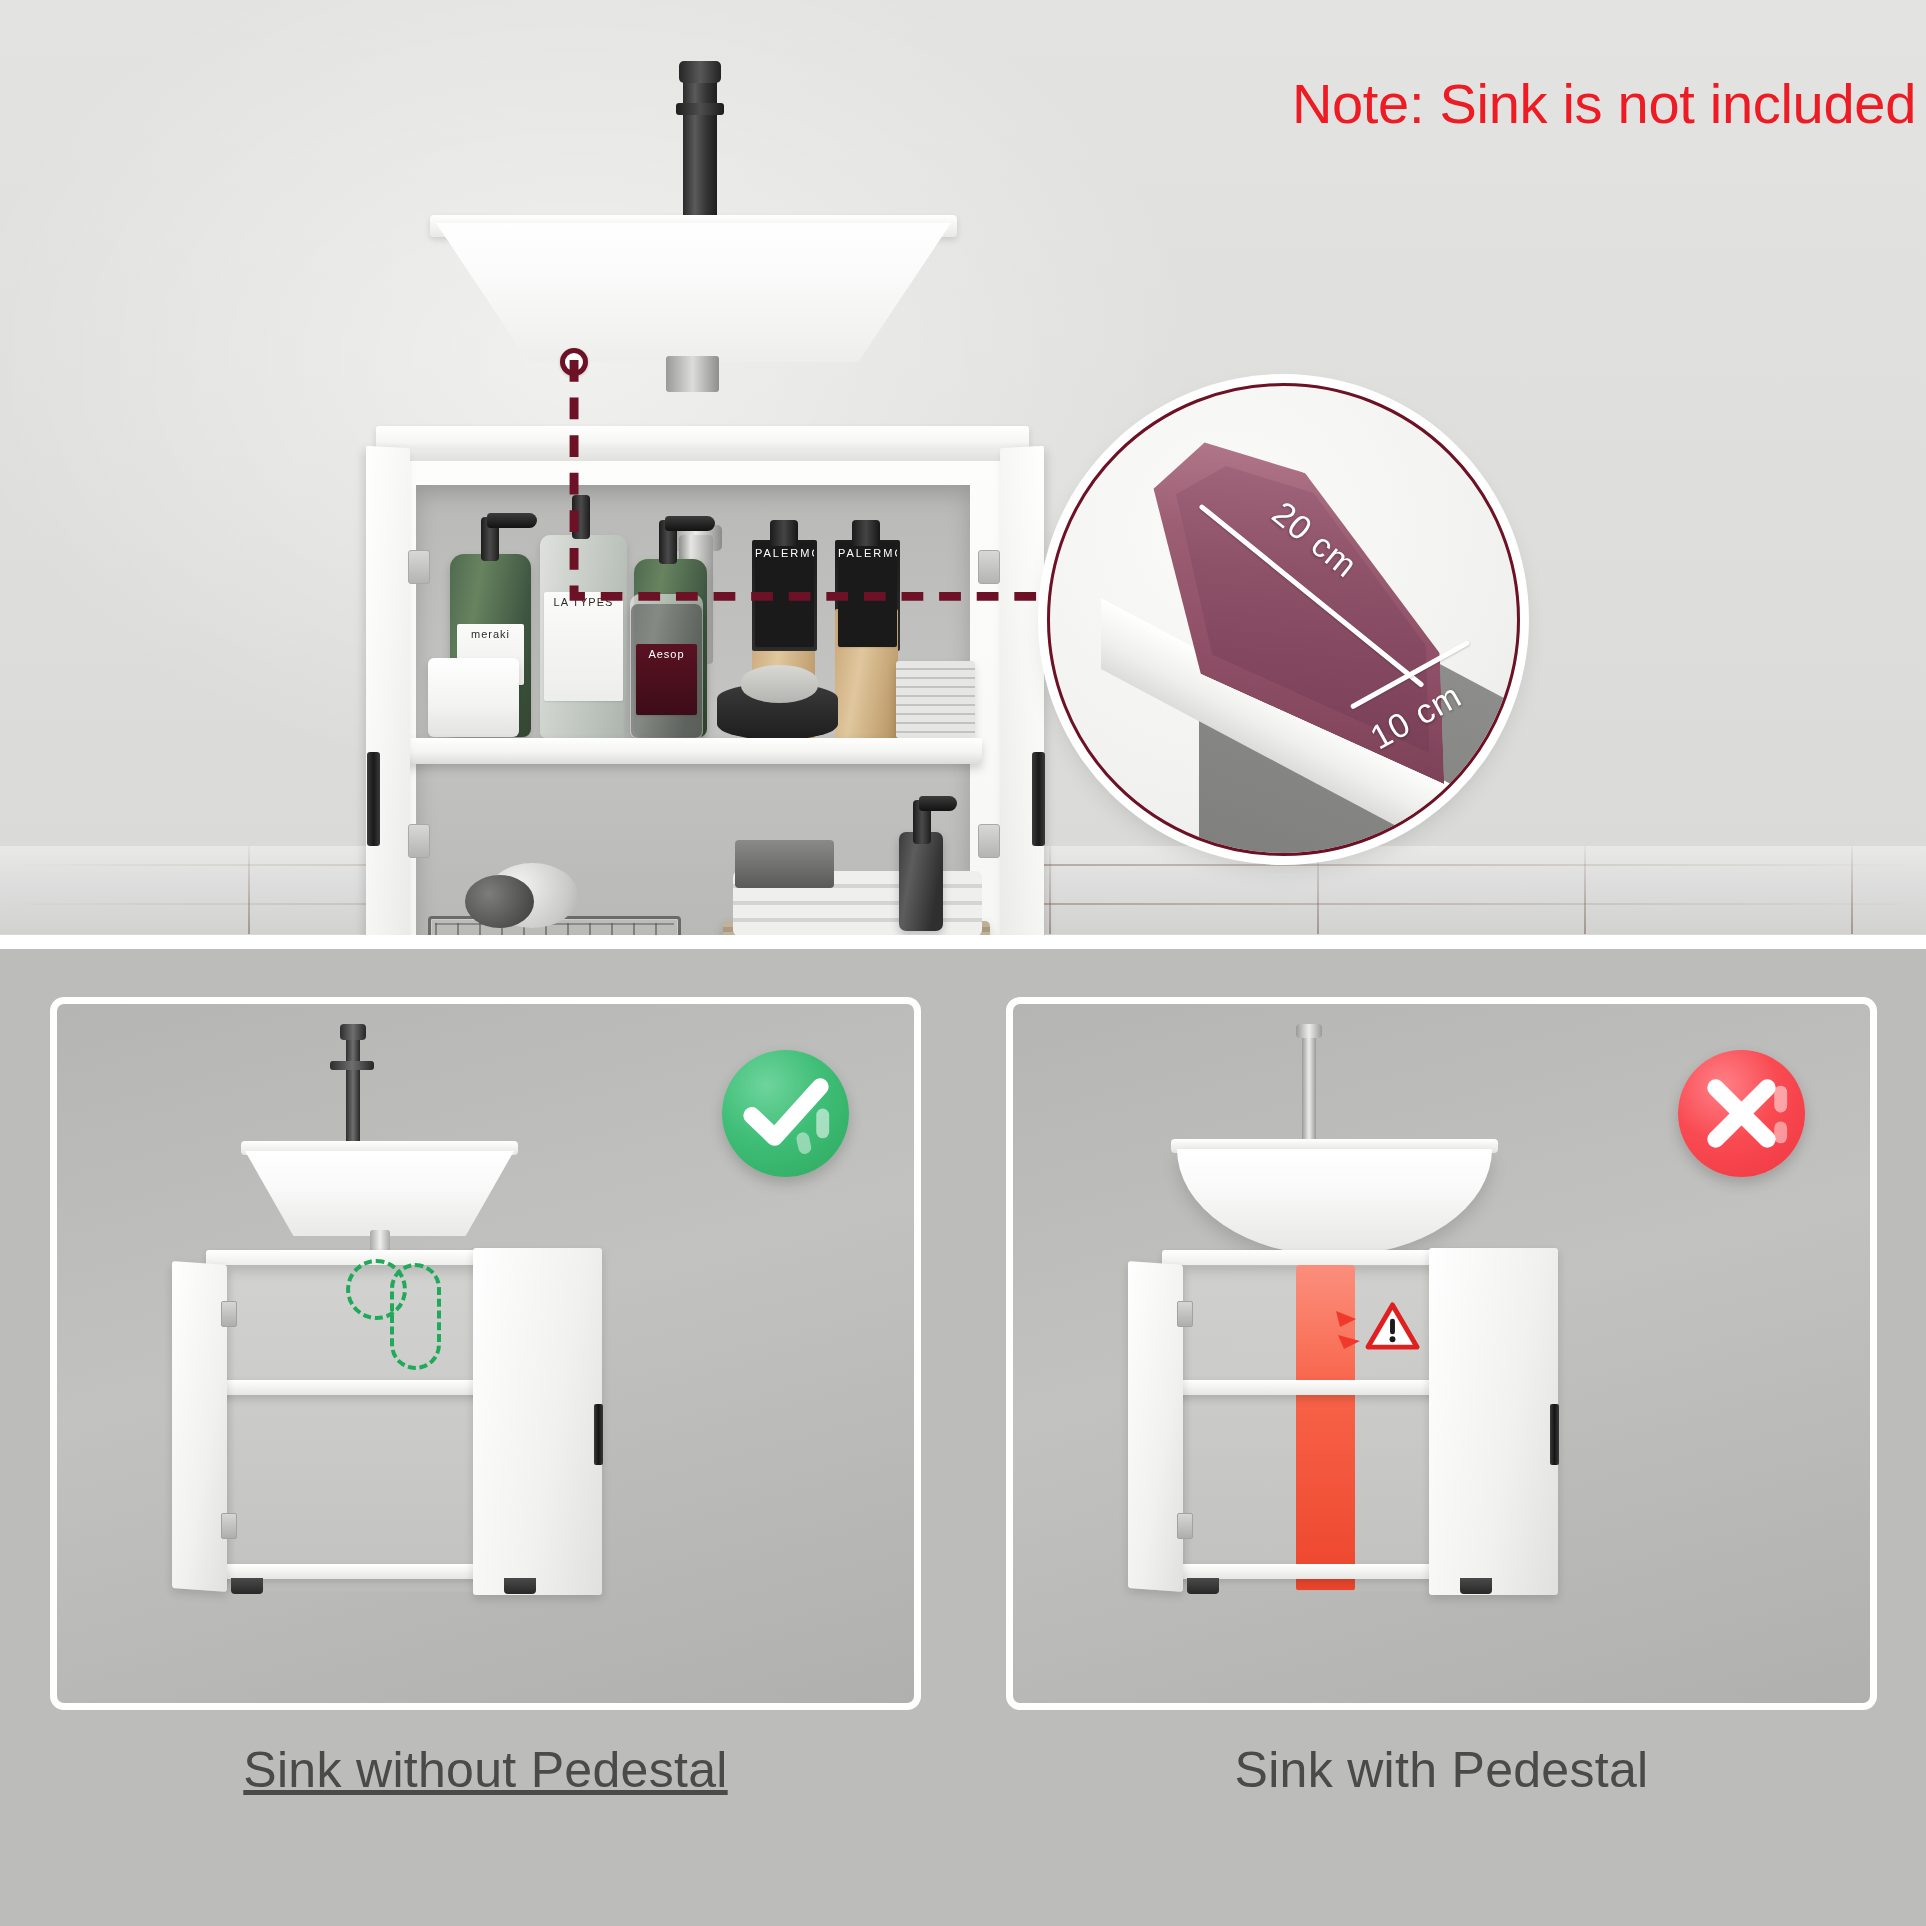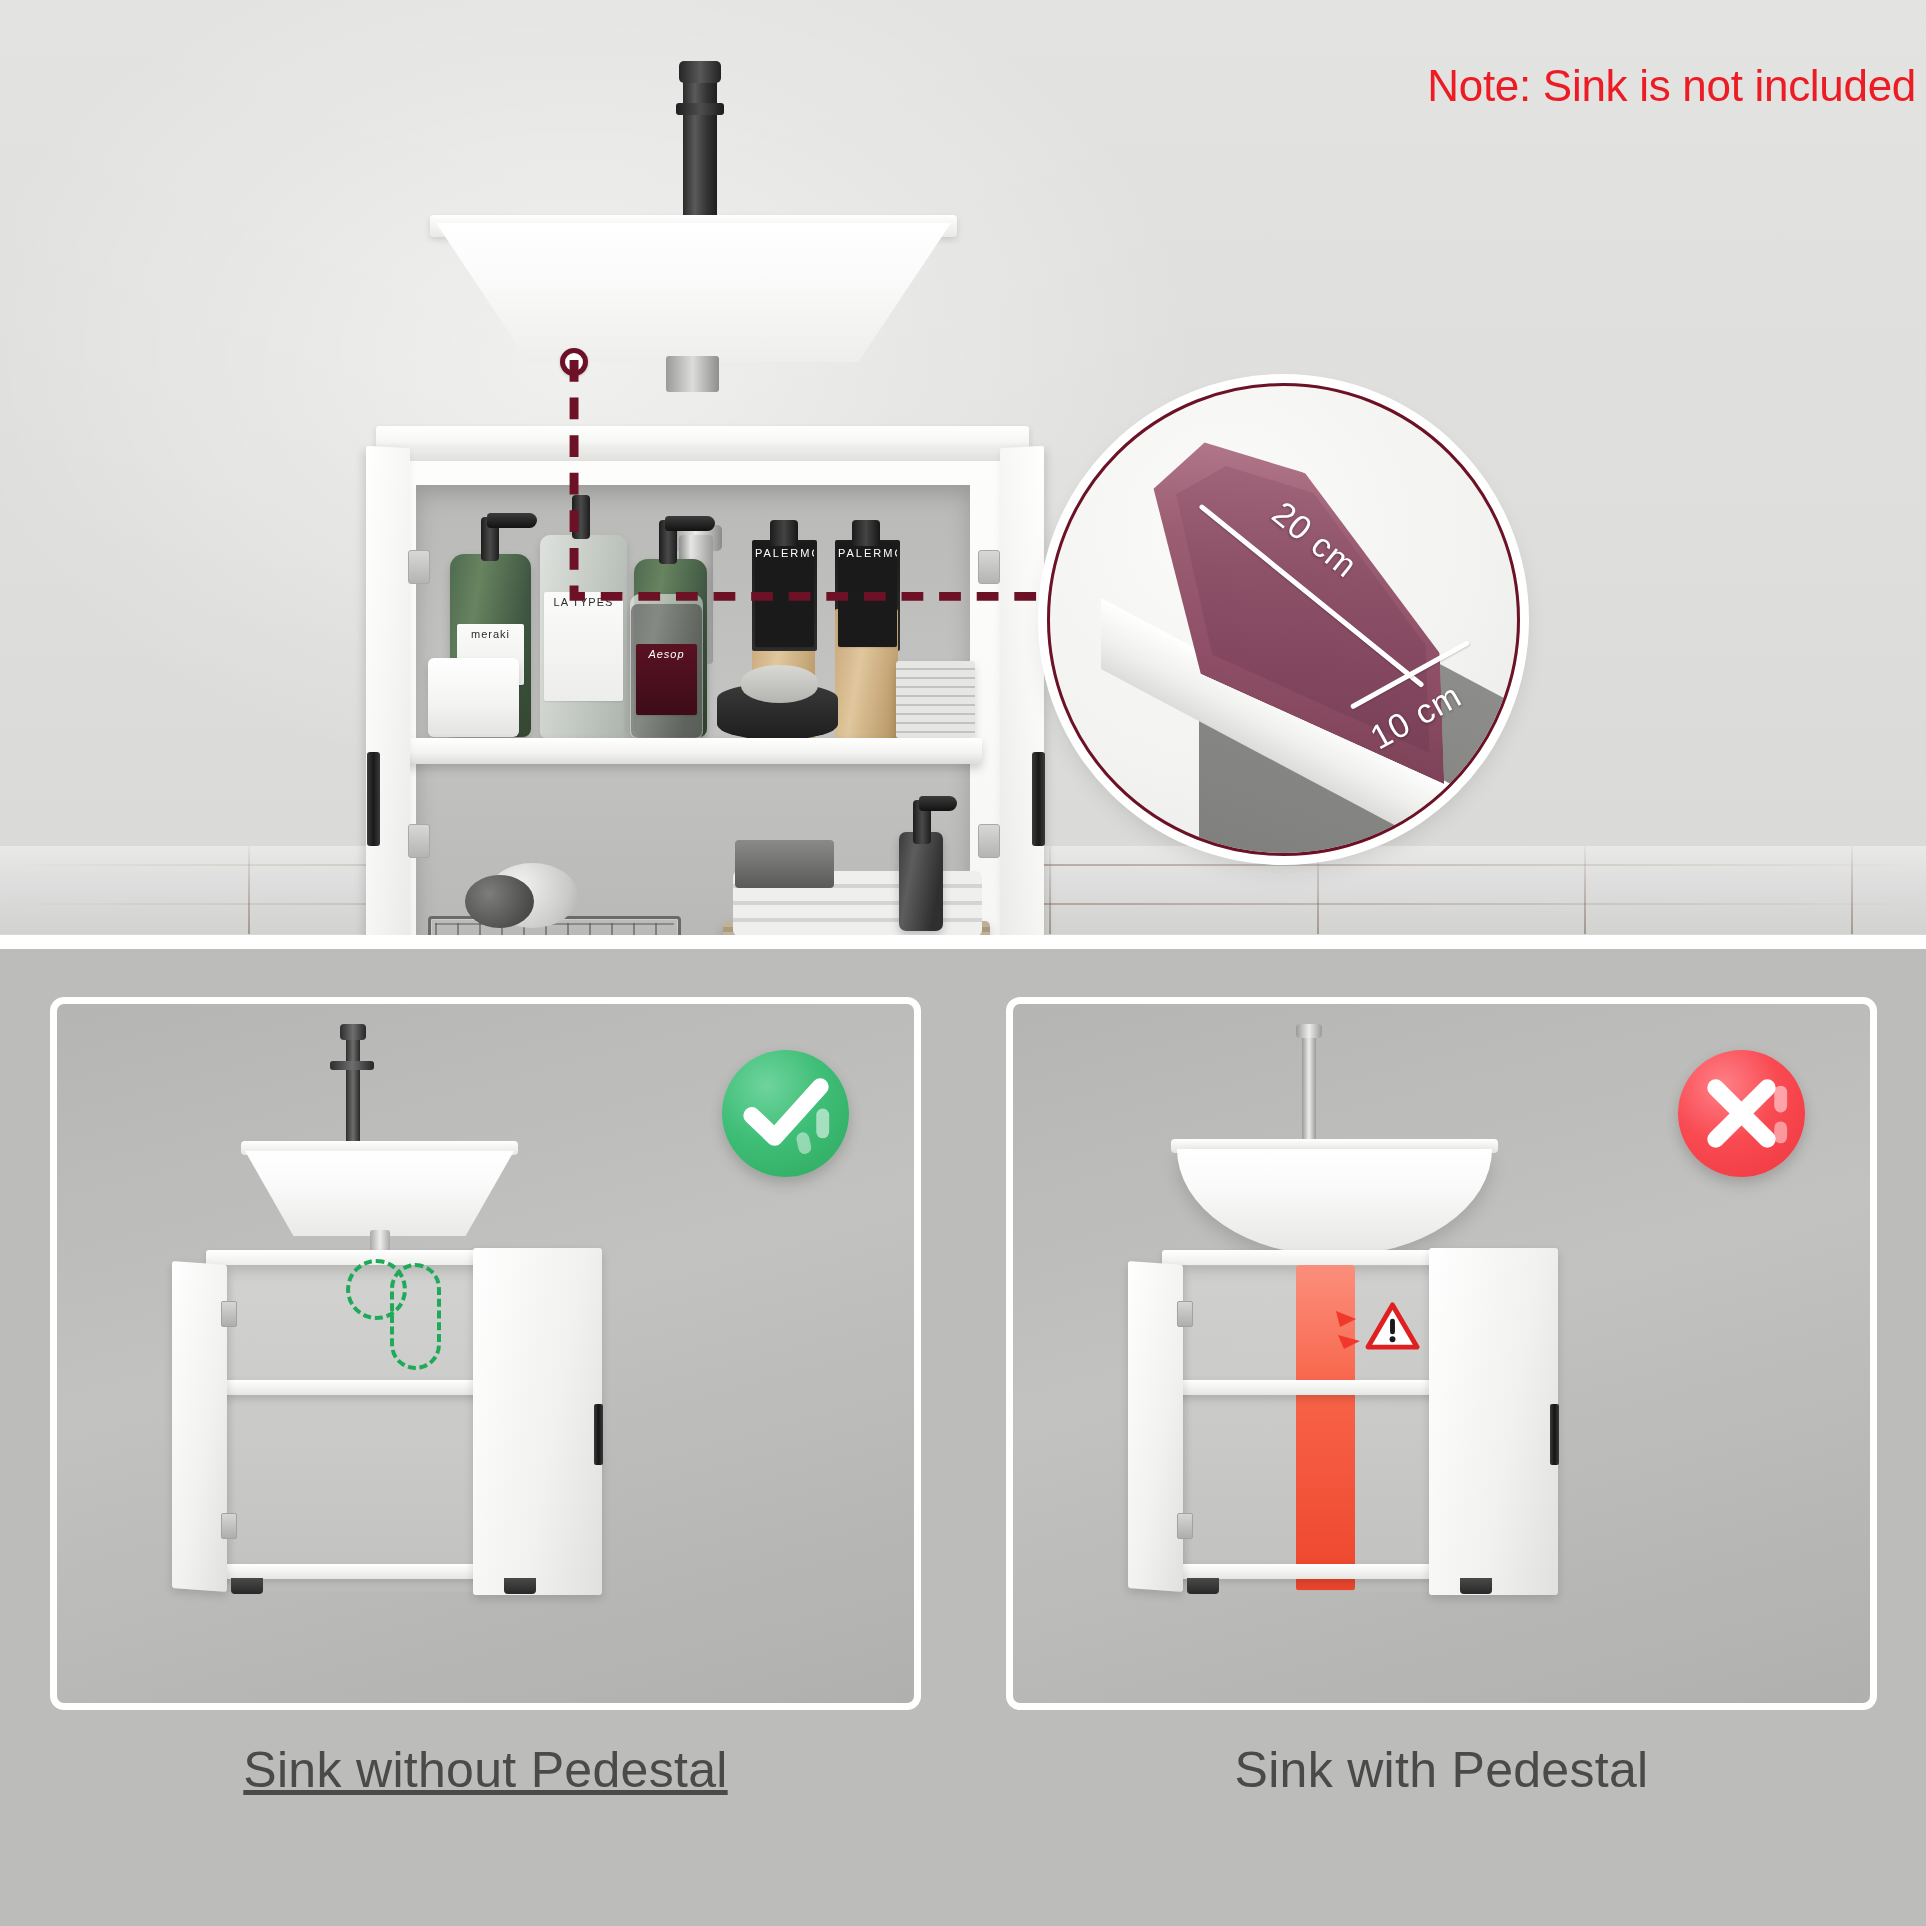--- a/index.html
+++ b/index.html
@@ -179,21 +179,21 @@
     padding-top:4px;
     overflow:hidden;
     line-height:1.25;
     box-shadow:0 1px 2px rgba(0,0,0,.1);
   }
   .lbl .brand{ font-size:11px; color:#2c2c2c; letter-spacing:1px; display:block; }
   .lbl-dark{
     background:linear-gradient(180deg,#5a1222,#3d0c18);
     color:#f0e4e6;
   }
-  .lbl-dark .brand{ color:#ffffff;font-style:italic; }
+  .lbl-dark .brand{ color:#ffffff; }
   .lbl-black{
     background:#1a1a1a; color:#d8d8d8;
   }
   .lbl-black .brand{ color:#ffffff; letter-spacing:2px; }
   .jar-white{
     border-radius:6px;
     background:linear-gradient(180deg,#ffffff 0%,#f3f3f1 60%,#e2e2e0 100%);
     box-shadow:0 5px 9px rgba(0,0,0,.15);
   }
   .soap-dish{
@@ -241,22 +241,22 @@
   #headline{
     position:absolute; left:1094px; top:45px; width:822px; text-align:right;
   }
   #headline .h-line{
     display:block;
     font-size:83px; line-height:.99; font-weight:bold;
     color:#262626; letter-spacing:-1px;
     font-family:"Liberation Sans", sans-serif;
   }
   #headline .note{
-    display:block; margin-top:16px;
-    font-size:44px; color:#ed1c24; letter-spacing:-0.3px;
+    display:block; margin-top:26px;
+    font-size:56px; color:#ed1c24; letter-spacing:-0.3px;
     font-family:"Liberation Sans", sans-serif;
   }
 
   
   #callout{
     position:absolute; left:1047px; top:383px; width:473px; height:473px;
     border-radius:50%;
     background:radial-gradient(circle at 38% 30%, #fbfbfa 0%, #f2f2f0 60%, #e8e8e6 100%);
     border:3px solid #6d1126;
     box-shadow:0 0 0 9px #ffffff, 0 10px 26px rgba(0,0,0,.16);

